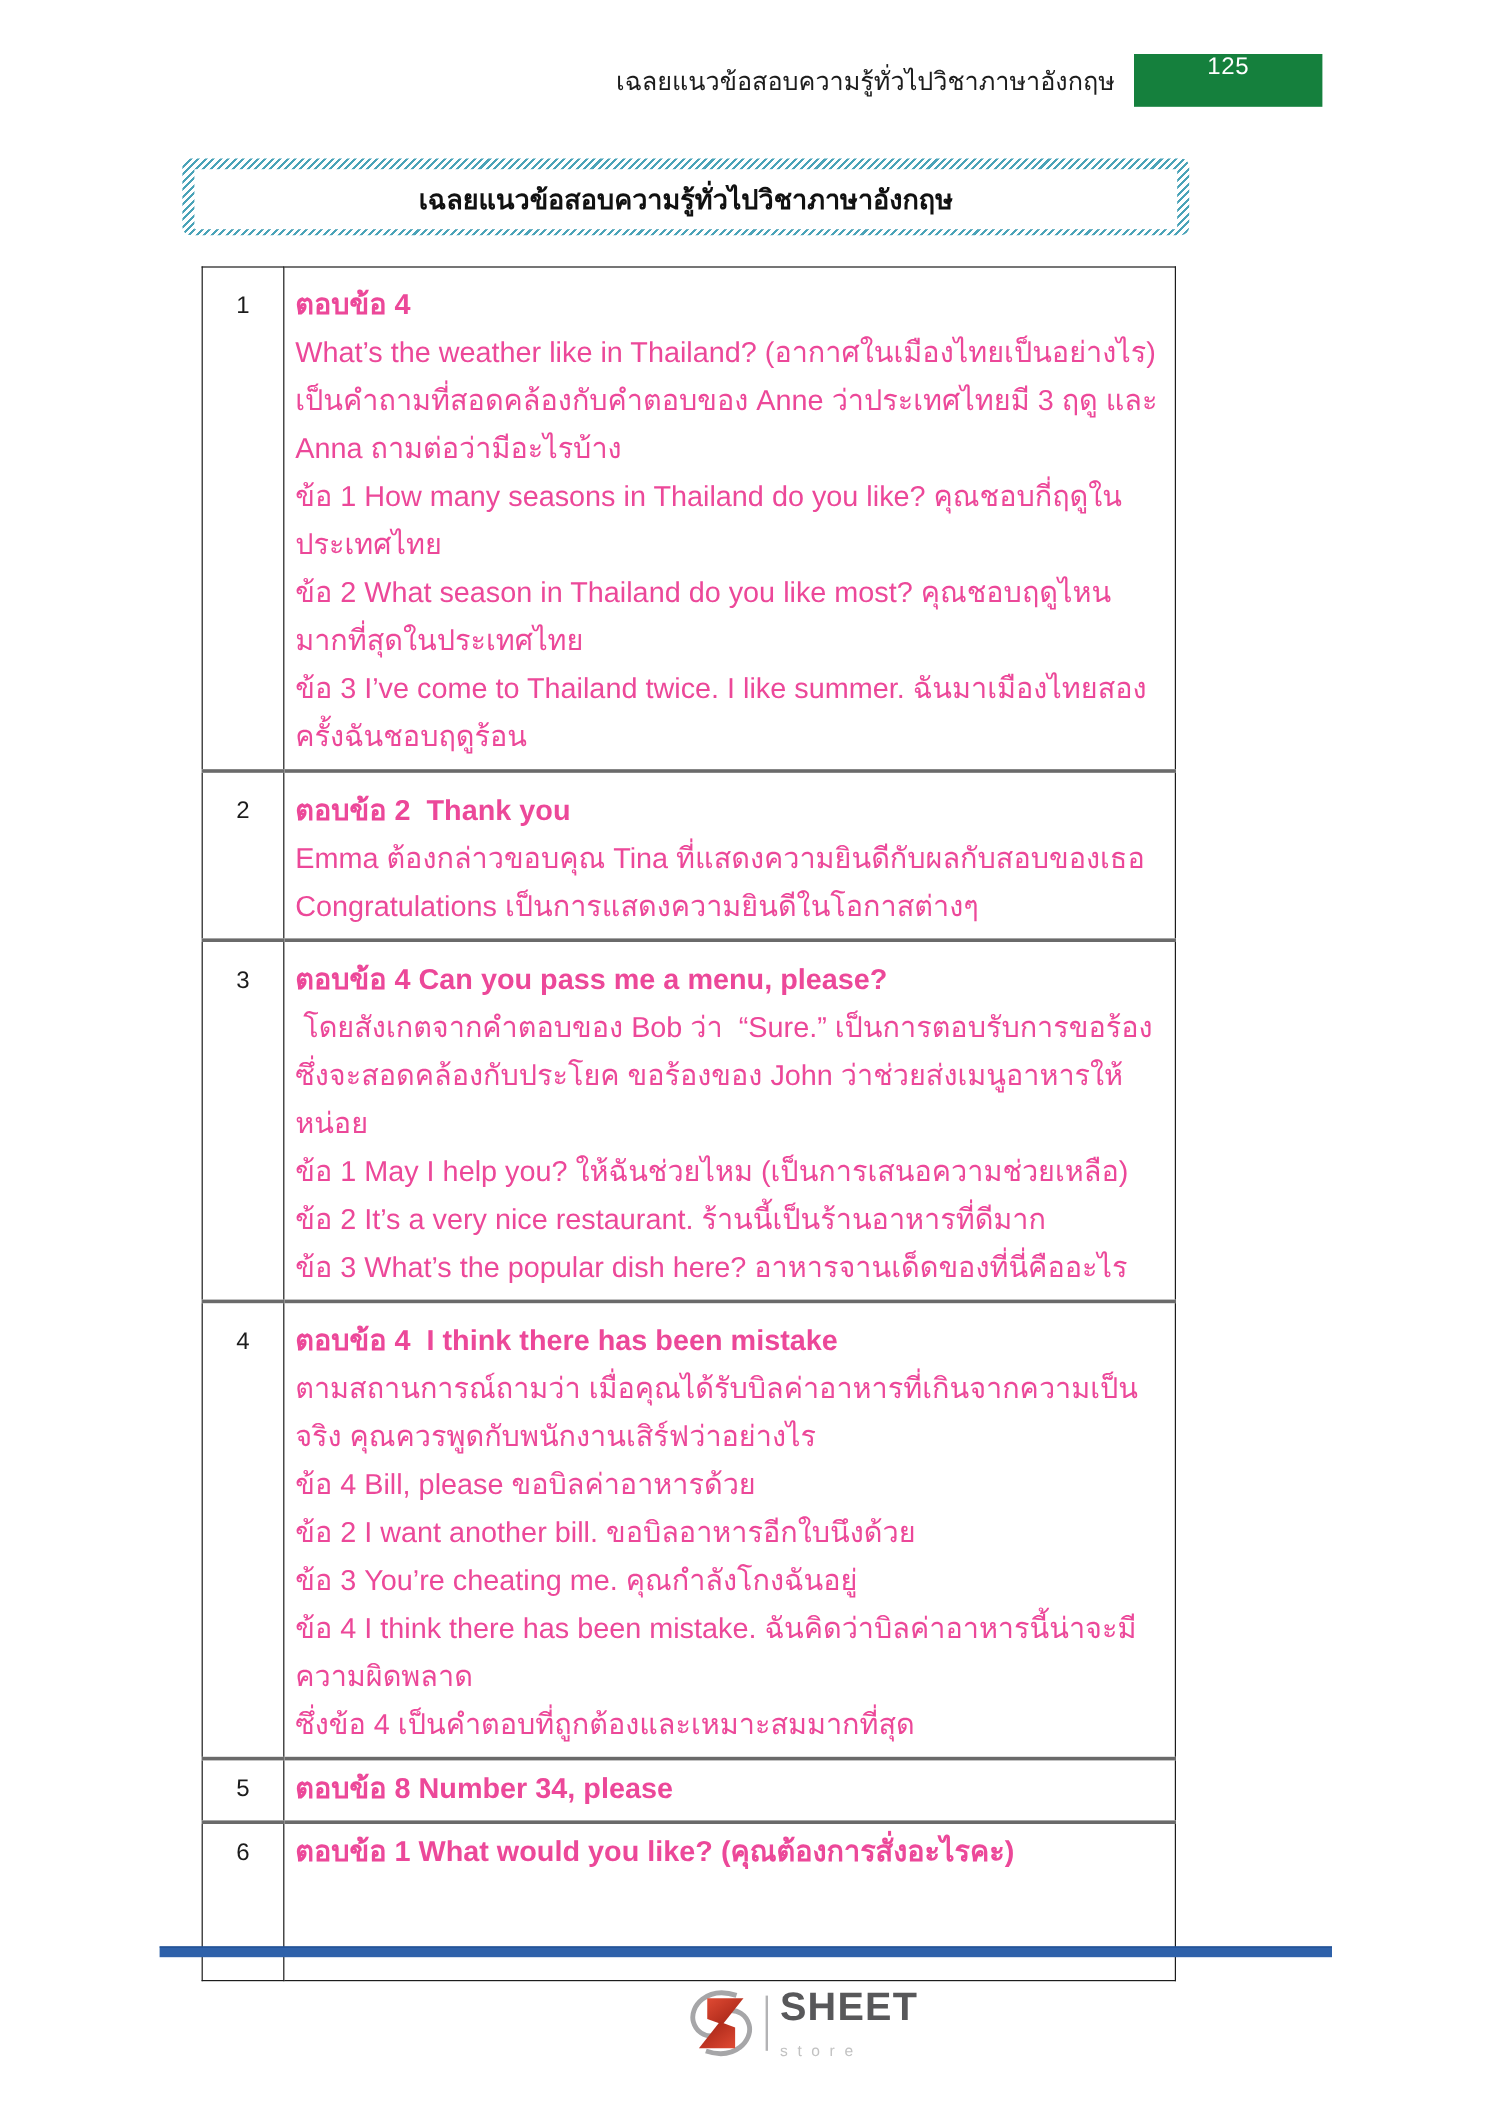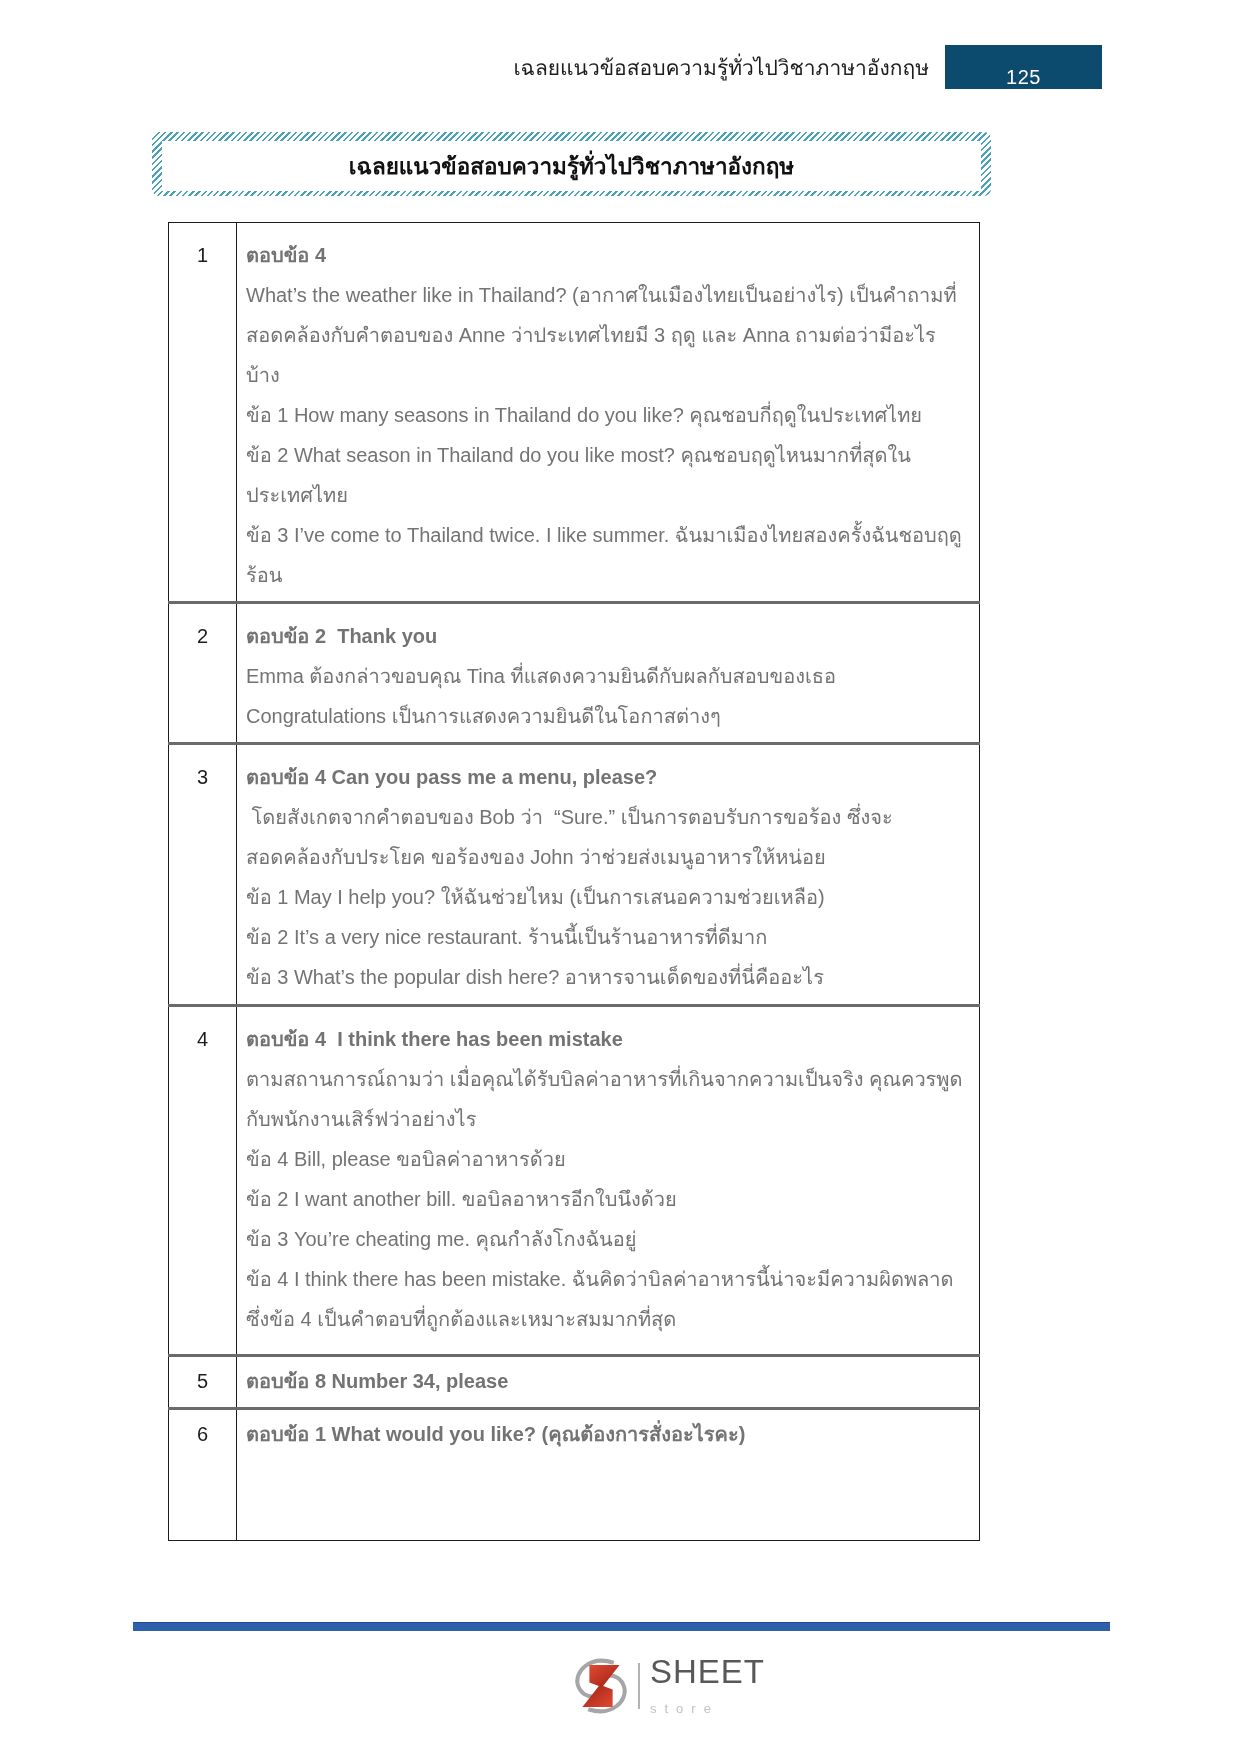--- a/index.html
+++ b/index.html
@@ -23,23 +23,23 @@
     display: flex; align-items: center;
   }
   .running-title {
     font-size: 21px;
     color: #1c1c1c;
     margin-right: 16px;
     white-space: nowrap;
   }
   .page-num-box {
     width: 157px; height: 44px;
-    background: #0c4a6e;
+    background: #15803d;
     color: #ffffff;
-    display: flex; align-items: flex-end; justify-content: center;
+    display: flex; align-items: flex-start; justify-content: center;
     font-size: 20px;
     letter-spacing: 0.5px;
   }
 
   
   .title-box {
     position: absolute;
     left: 152px; top: 132px;
     width: 839px; height: 64px;
     background: repeating-linear-gradient(135deg, #4aa3b8 0 1.8px, #ffffff 1.8px 4.4px);
@@ -82,23 +82,23 @@
   }
   .col-no { width: 68px; }
   td.no {
     text-align: center;
     font-size: 20px;
     line-height: 40px;
     padding-top: 12px;
   }
   td.ans { padding: 12px 10px 6px 9px; }
   td.ans p {
-    font-size: 20px;
+    font-size: 24px;
     line-height: 40px;
-    color: #737373;
+    color: #ec4899;
   }
   td.ans p.head { font-weight: bold; }
   tr.r1 td { height: 375px; }
   tr.r2 td { height: 134px; }
   tr.r3 td { height: 262px; }
   tr.r4 td { height: 350px; }
   tr.r5 td { height: 45px; }
   tr.r6 td { height: 132px; }
   tr.r5 td.ans, tr.r6 td.ans { padding-top: 4px; }
   tr.r5 td.no,  tr.r6 td.no  { padding-top: 4px; }
@@ -118,21 +118,21 @@
   }
   .logo-icon { width: 58px; height: 58px; }
   .logo-divider {
     width: 2px; height: 46px;
     background: #b3b3b5;
     margin: 0 10px 0 8px;
   }
   .logo-textcol { display: flex; flex-direction: column; }
   .logo-wordmark {
     font-size: 33px;
-    font-weight: normal;
+    font-weight: bold;
     color: #58585a;
     letter-spacing: 1px;
     line-height: 34px;
   }
   .logo-subtext {
     font-size: 13px;
     color: #c2c2c2;
     letter-spacing: 8px;
     line-height: 15px;
     margin-top: 12px;

